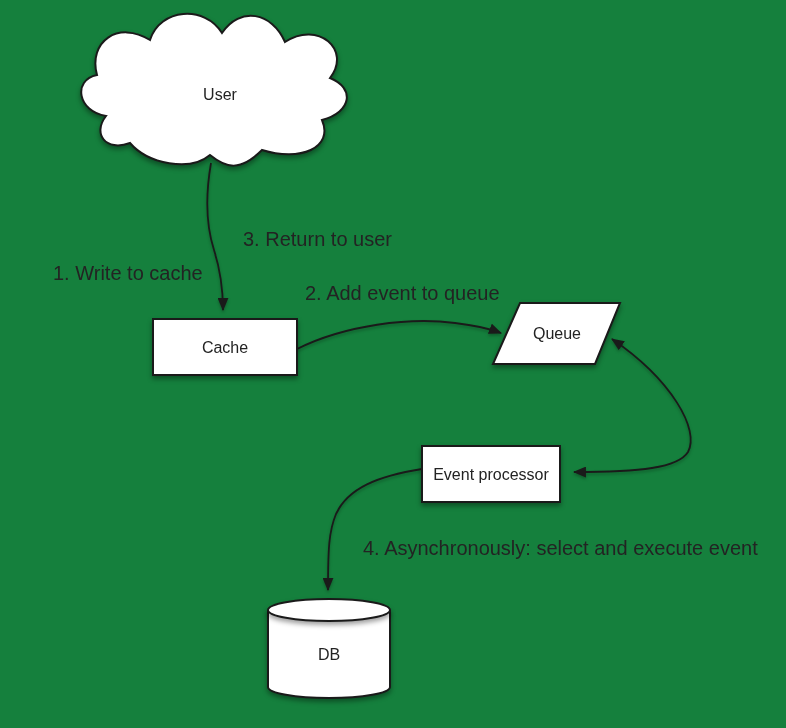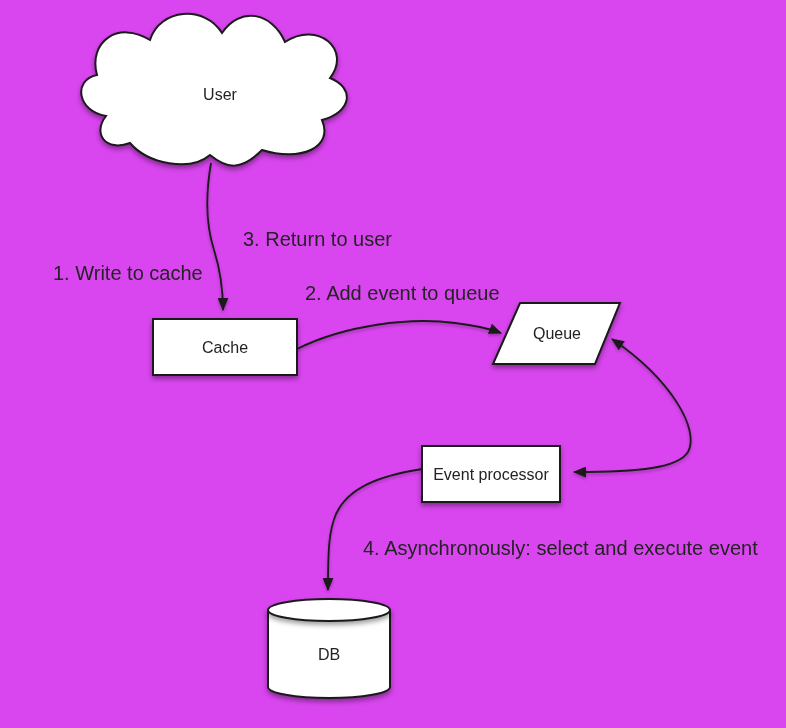--- a/index.html
+++ b/index.html
@@ -1,20 +1,20 @@
 <!DOCTYPE html>
 <html><head>
 <meta charset="utf-8">
 <style>
   html, body { margin: 0; padding: 0; background: #ffffff; }
   .stage {
     position: relative;
     width: 786px;
     height: 728px;
-    background: #d946ef;
+    background: #15803d;
     font-family: "Liberation Sans", "DejaVu Sans", sans-serif;
     overflow: hidden;
   }
   svg { display: block; }
   .shape {
     fill: #ffffff;
     stroke: #1a1a1a;
     stroke-width: 2;
     filter: drop-shadow(0px 3.5px 2.5px rgba(0,0,0,0.38));
   }

